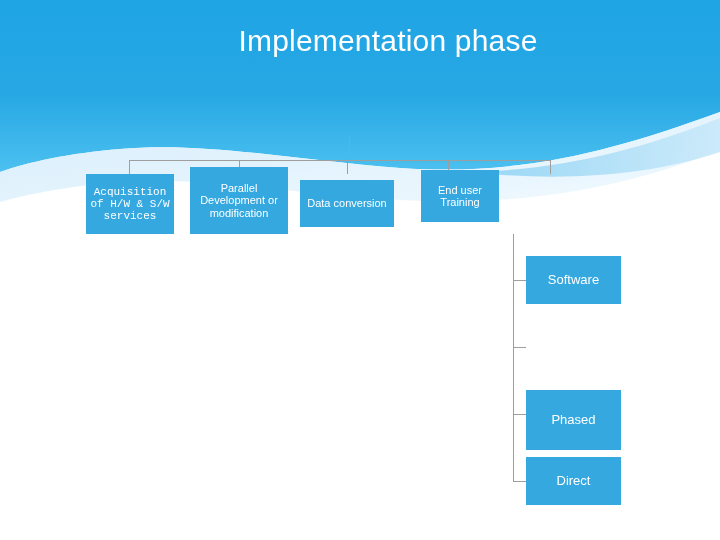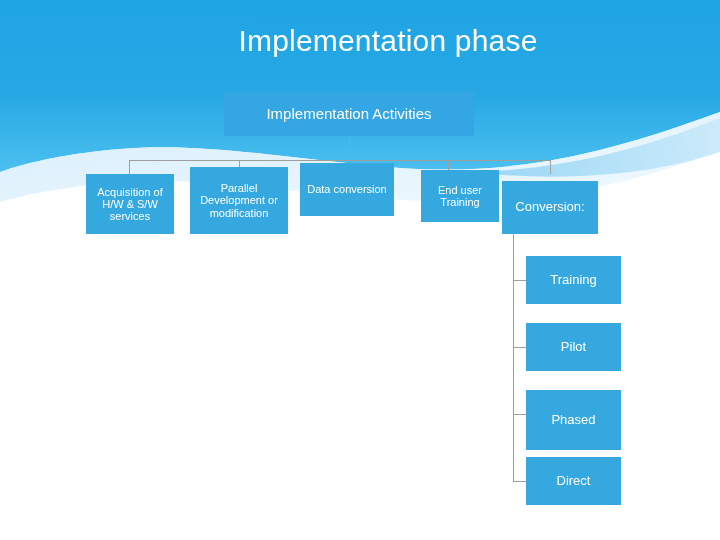--- a/index.html
+++ b/index.html
@@ -118,51 +118,42 @@
   <div class="connector" style="left:448px; top:160px; width:1px; height:14px;"></div>
   <div class="connector" style="left:550px; top:160px; width:1px; height:14px;"></div>
 
   <div class="connector" style="left:513px; top:234px; width:1px; height:247px;"></div>
 
   <div class="connector" style="left:513px; top:280px; width:13px; height:1px;"></div>
   <div class="connector" style="left:513px; top:347px; width:13px; height:1px;"></div>
   <div class="connector" style="left:513px; top:414px; width:13px; height:1px;"></div>
   <div class="connector" style="left:513px; top:481px; width:13px; height:1px;"></div>
 
-  <div class="node node-root" style="left:224px; top:92px; width:250px; height:44px;">
-    <span>Implementation Activities</span>
-  </div>
 
-  <div class="node node-lvl2" style="left:86px; top:174px; width:88px; height:60px;">
+  <div class="node node-lvl2" style="left:86px; top:174px; width:88px; height:60px;font-family:Liberation Mono, monospace;">
     <span>Acquisition of H/W &amp; S/W services</span>
   </div>
 
   <div class="node node-lvl2" style="left:190px; top:167px; width:98px; height:67px;">
     <span>Parallel Development or modification</span>
   </div>
 
-  <div class="node node-lvl2" style="left:300px; top:163px; width:94px; height:53px;">
+  <div class="node node-lvl2" style="left:300px; top:180px; width:94px; height:47px;">
     <span>Data conversion</span>
   </div>
 
   <div class="node node-lvl2" style="left:421px; top:170px; width:78px; height:52px;">
     <span>End user Training</span>
   </div>
 
-  <div class="node node-conv" style="left:502px; top:181px; width:96px; height:53px;">
-    <span>Conversion:</span>
+
+  <div class="node node-opt" style="left:526px; top:256px; width:95px; height:48px;">
+    <span>Software</span>
   </div>
 
-  <div class="node node-opt" style="left:526px; top:256px; width:95px; height:48px;">
-    <span>Training</span>
-  </div>
-
-  <div class="node node-opt" style="left:526px; top:323px; width:95px; height:48px;">
-    <span>Pilot</span>
-  </div>
 
   <div class="node node-opt" style="left:526px; top:390px; width:95px; height:60px;">
     <span>Phased</span>
   </div>
 
   <div class="node node-opt" style="left:526px; top:457px; width:95px; height:48px;text-align:right;">
     <span>Direct</span>
   </div>
 
 </div>

